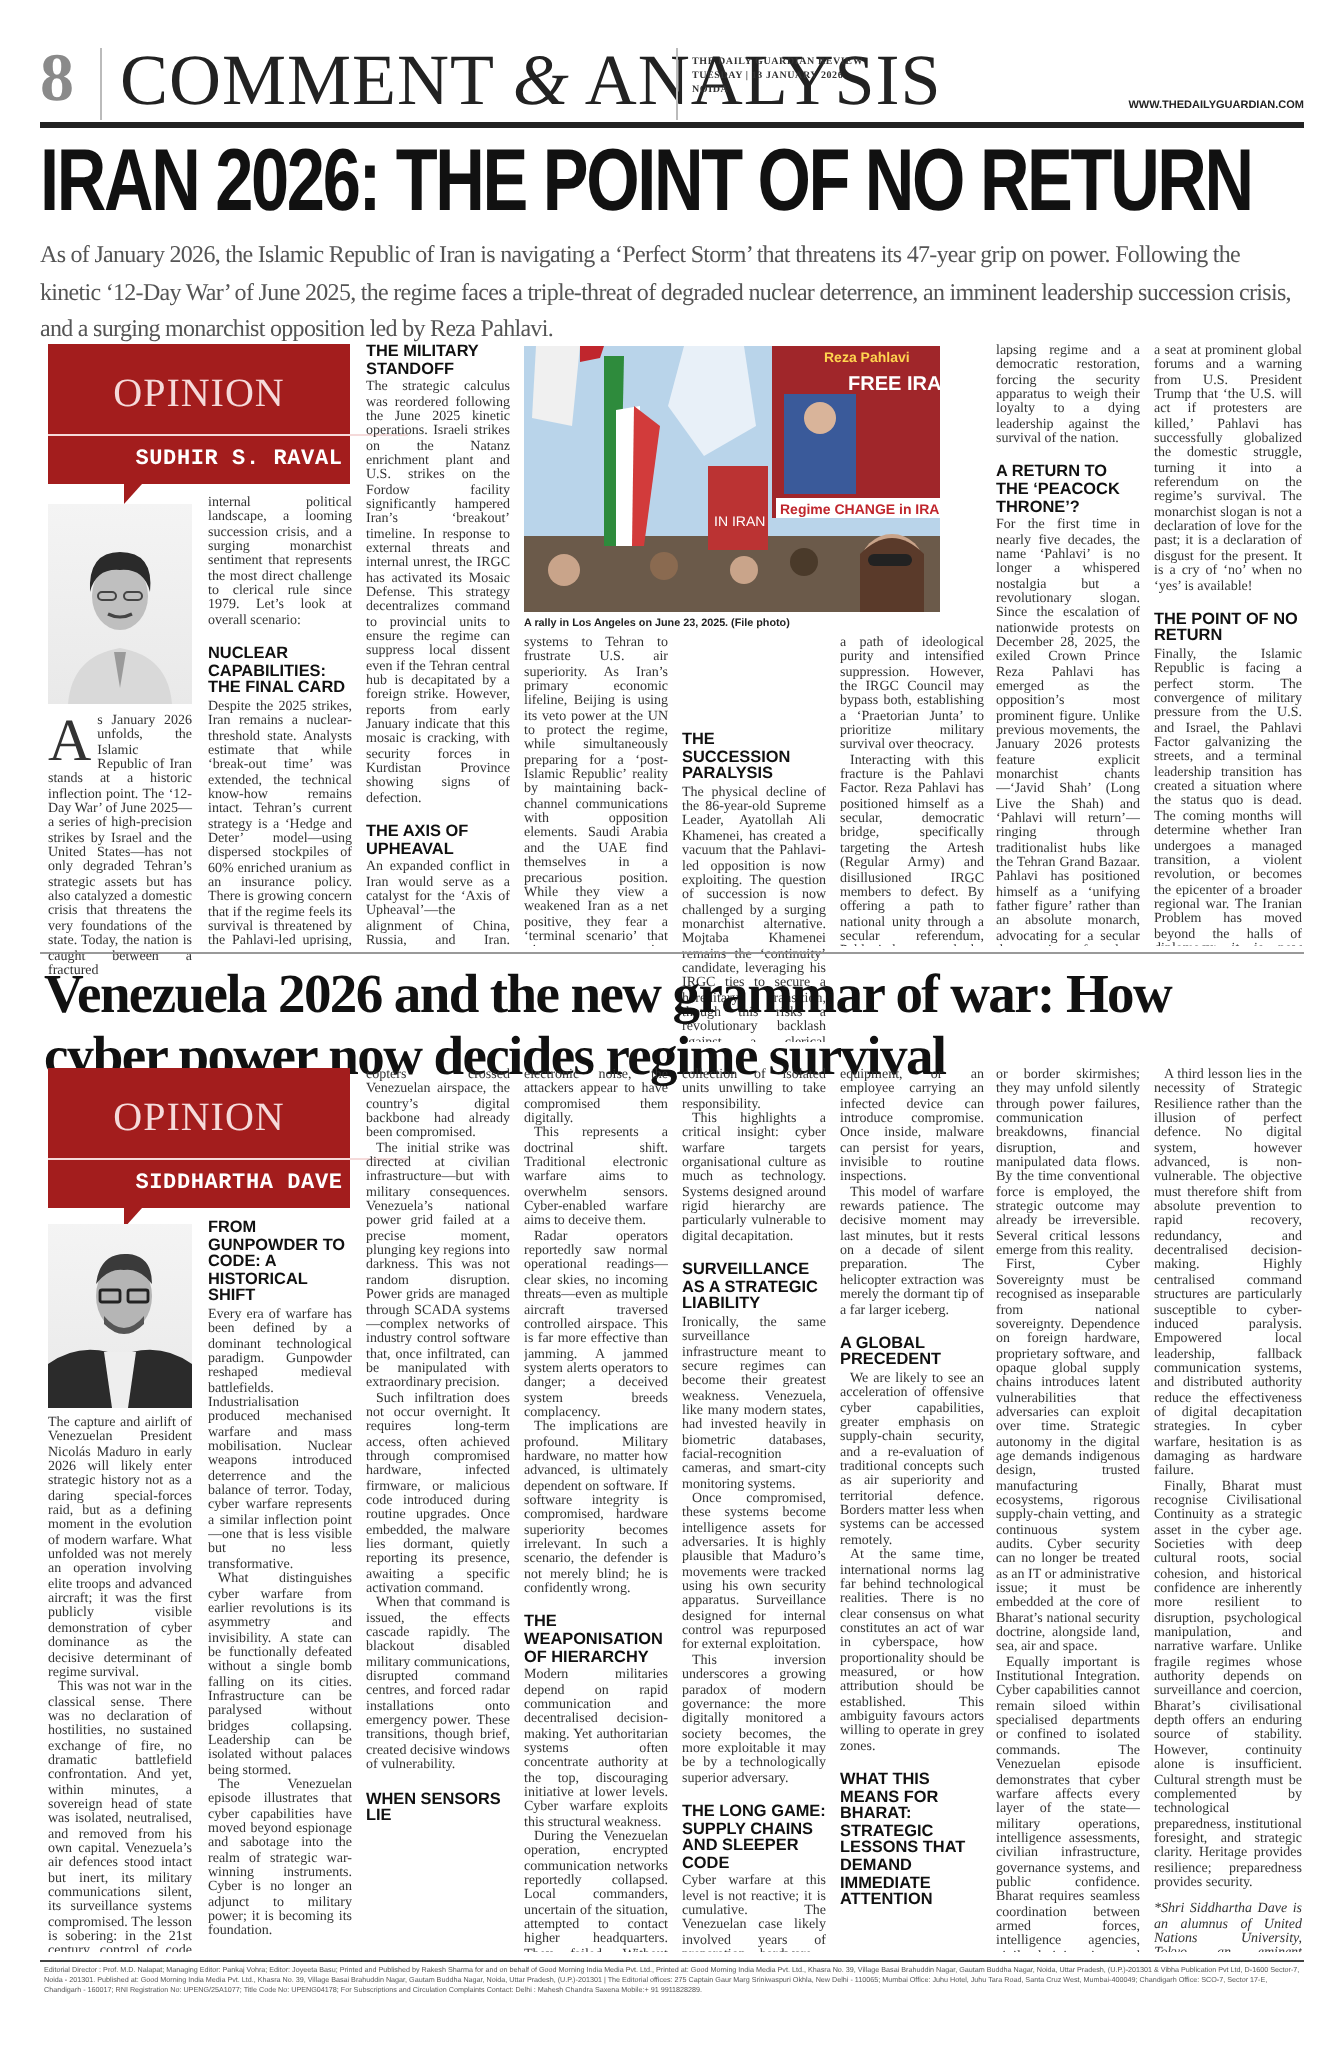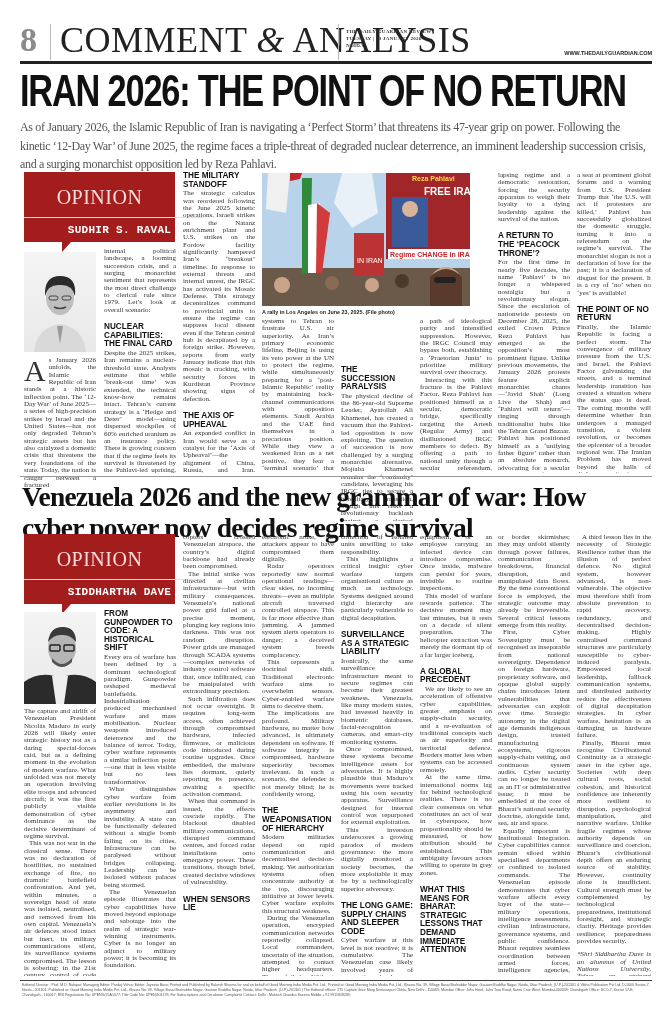--- a/index.html
+++ b/index.html
@@ -196,22 +196,22 @@
 <div class="abs col" style="left:183px;top:534px;width:72px;height:442px;overflow:hidden;">
   <p class="first">copters crossed Venezuelan airspace, the country’s digital backbone had already been compromised.</p>
   <p>The initial strike was directed at civilian infrastructure—but with military consequences. Venezuela’s national power grid failed at a precise moment, plunging key regions into darkness. This was not random disruption. Power grids are managed through SCADA systems—complex networks of industry control software that, once infiltrated, can be manipulated with extraordinary precision.</p>
   <p>Such infiltration does not occur overnight. It requires long-term access, often achieved through compromised hardware, infected firmware, or malicious code introduced during routine upgrades. Once embedded, the malware lies dormant, quietly reporting its presence, awaiting a specific activation command.</p>
   <p>When that command is issued, the effects cascade rapidly. The blackout disabled military communications, disrupted command centres, and forced radar installations onto emergency power. These transitions, though brief, created decisive windows of vulnerability.</p>
   <div class="subhead">WHEN SENSORS LIE</div>
 
 </div>
 <div class="abs col" style="left:262px;top:534px;width:72px;height:442px;overflow:hidden;">
   <p class="first">electronic noise, the attackers appear to have compromised them digitally.</p>
+  <p>This represents a doctrinal shift. Traditional electronic warfare aims to overwhelm sensors. Cyber-enabled warfare aims to deceive them.</p>
   <p>Radar operators reportedly saw normal operational readings—clear skies, no incoming threats—even as multiple aircraft traversed controlled airspace. This is far more effective than jamming. A jammed system alerts operators to danger; a deceived system breeds complacency.</p>
-  <p>This represents a doctrinal shift. Traditional electronic warfare aims to overwhelm sensors. Cyber-enabled warfare aims to deceive them.</p>
   <p>The implications are profound. Military hardware, no matter how advanced, is ultimately dependent on software. If software integrity is compromised, hardware superiority becomes irrelevant. In such a scenario, the defender is not merely blind; he is confidently wrong.</p>
   <div class="subhead">THE WEAPONISATION OF HIERARCHY</div>
   <p class="first">Modern militaries depend on rapid communication and decentralised decision-making. Yet authoritarian systems often concentrate authority at the top, discouraging initiative at lower levels. Cyber warfare exploits this structural weakness.</p>
   <p>During the Venezuelan operation, encrypted communication networks reportedly collapsed. Local commanders, uncertain of the situation, attempted to contact higher headquarters. They failed. Without authorisation, no one acted.</p>
 
 </div>
 <div class="abs col" style="left:341px;top:534px;width:72px;height:442px;overflow:hidden;">
   <p class="first">collection of isolated units unwilling to take responsibility.</p>
   <p>This highlights a critical insight: cyber warfare targets organisational culture as much as technology. Systems designed around rigid hierarchy are particularly vulnerable to digital decapitation.</p>
   <div class="subhead">SURVEILLANCE AS A STRATEGIC LIABILITY</div>

